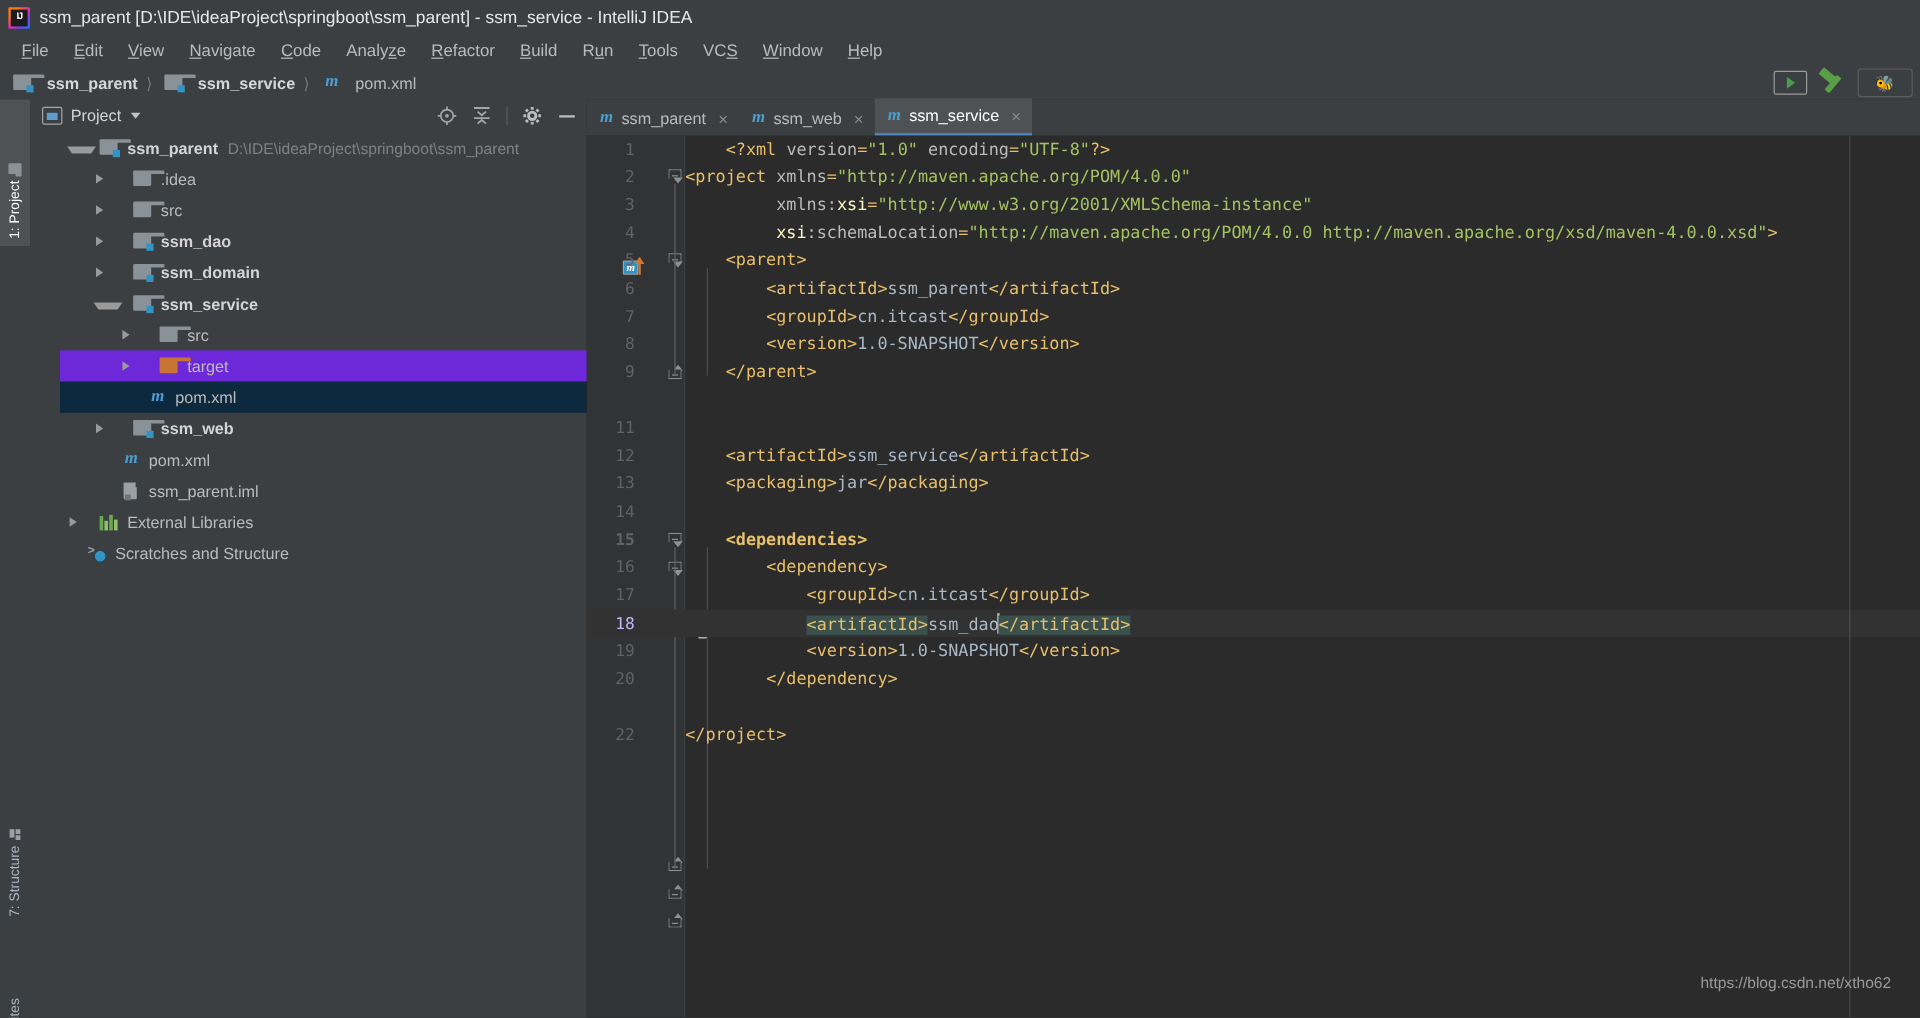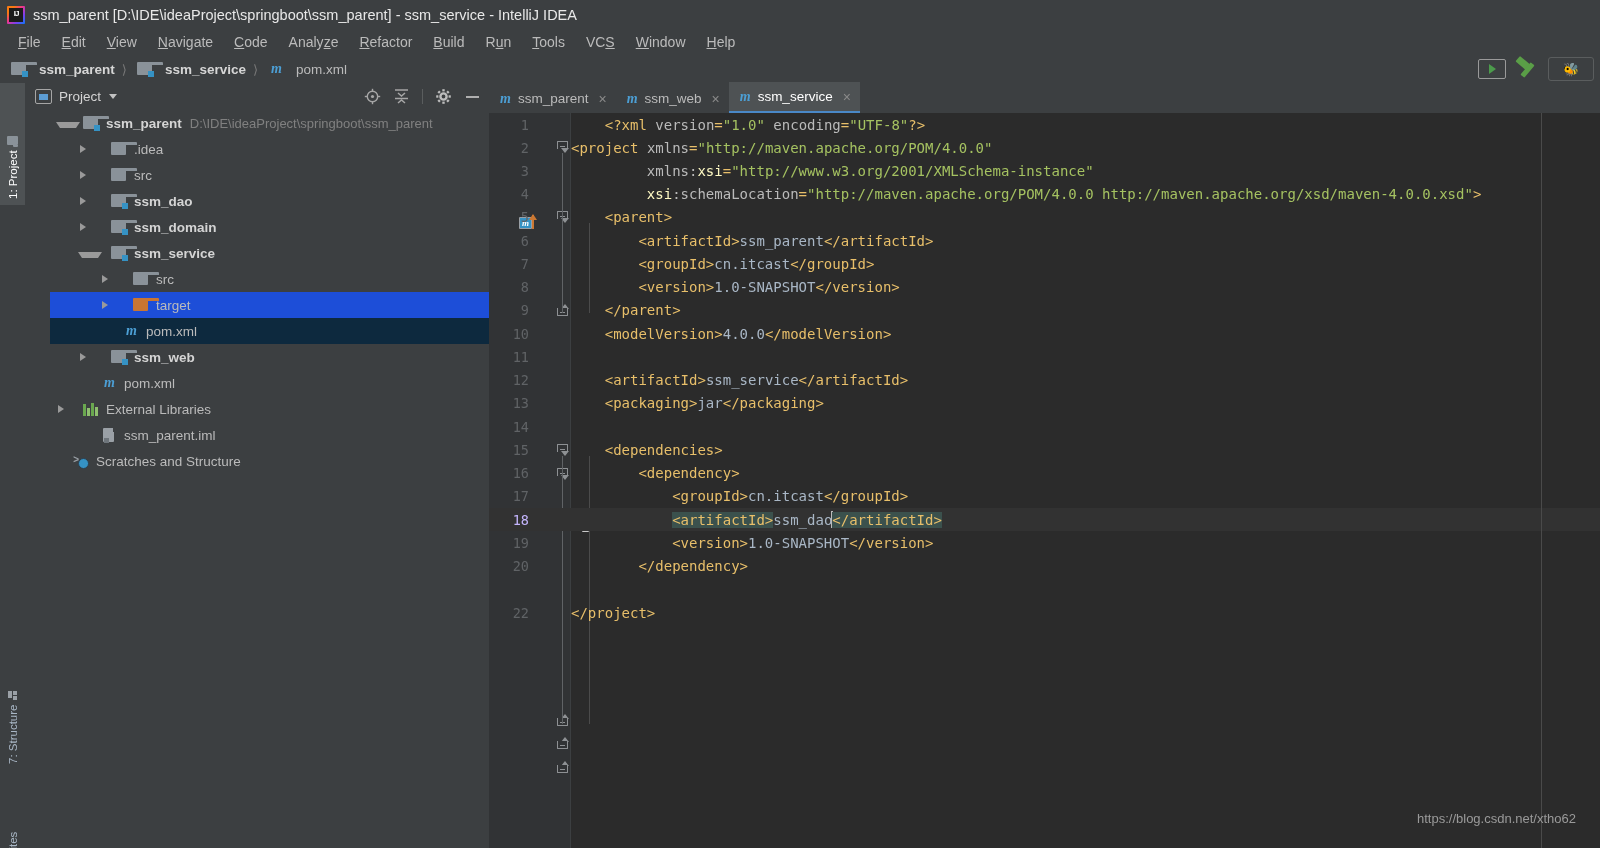--- a/index.html
+++ b/index.html
@@ -73,21 +73,21 @@
   .pp-caret{margin-left:8px;width:0;height:0;border-left:4.5px solid transparent;
       border-right:4.5px solid transparent;border-top:5px solid #c2c2c2;}
   .pp-icons{position:absolute;right:8px;top:0;height:27px;display:flex;align-items:center;gap:12px;}
   .icobtn{width:17px;height:17px;position:relative;cursor:pointer;}
   .vsep{width:1px;height:15px;background:#5a5d5e;}
 
   .tree{position:absolute;left:25px;top:27px;width:464px;bottom:0;overflow:hidden;
         background:#3c3f41;font-size:13.5px;}
   .trow{height:26px;display:flex;align-items:center;padding-left:4px;white-space:nowrap;cursor:default;}
   .trow.sel{background:#0d293e;}
-  .trow.hl{background:#1d4ed8;}
+  .trow.hl{background:#6d28d9;}
   .arrow{width:16px;height:16px;display:flex;align-items:center;justify-content:center;flex:0 0 16px;}
   .arrow.r{width:0;height:0;border-left:6px solid #9a9a9a;border-top:4.5px solid transparent;
       border-bottom:4.5px solid transparent;margin-left:4px;}
   .arrow.d{width:0;height:0;border-top:6px solid #9a9a9a;border-left:4.5px solid transparent;
       border-right:4.5px solid transparent;margin-top:3px;margin-left:2px;}
   .arrow.none{}
   .ficon{width:17px;height:14px;position:relative;margin:0 6px 0 3px;flex:0 0 17px;}
   .ficon .f{position:absolute;left:0;top:2px;width:15px;height:11px;background:#8a9299;border-radius:1px;}
   .ficon .tab{position:absolute;left:0;top:0px;width:6px;height:3px;background:#8a9299;border-radius:1px 1px 0 0;}
   .ficon.mod .badge{position:absolute;right:0px;bottom:-1px;width:6px;height:6px;background:#3592c4;}
@@ -404,41 +404,41 @@
             </span>
           <span class="tlabel b">ssm_web</span>
         </div>
 
         <div class="trow" style="padding-left:26px;">
           <span class="arrow none"></span>
           <span class="mIcon" style="margin-left:9px;">m</span>
           <span class="tlabel">pom.xml</span>
         </div>
 
+        <div class="trow" style="padding-left:26px;">
+          <span class="arrow none"></span>
+          <span class="imlIcon" style="margin-left:9px;">
+              <i class="pg"></i>
+              <i class="cr"></i>
+              <i class="bd"></i>
+            </span>
+          <span class="tlabel">ssm_parent.iml</span>
+        </div>
+
         <div class="trow" style="padding-left:4px;">
           <span class="arrow r"></span>
           <span class="libIcon">
             <i style="height:12px;"></i>
               <i style="height:8px;background:#8fbf6f;"></i>
               <i style="height:13px;"></i>
               <i style="height:9px;background:#8fbf6f;"></i>
           </span>
           <span class="tlabel">External Libraries</span>
         </div>
 
-        <div class="trow" style="padding-left:26px;">
-          <span class="arrow none"></span>
-          <span class="imlIcon" style="margin-left:9px;">
-              <i class="pg"></i>
-              <i class="cr"></i>
-              <i class="bd"></i>
-            </span>
-          <span class="tlabel">ssm_parent.iml</span>
-        </div>
-
         <div class="trow" style="padding-left:4px;">
           <span class="arrow none"></span>
           <span class="scrIcon">
               <i class="sh">&gt;_</i>
               <i class="ck"></i>
             </span>
           <span class="tlabel">Scratches and Structure</span>
         </div>
       </div>
     </div>
@@ -551,24 +551,20 @@
           <div class="ln" style="top:162px;position:absolute;left:0;right:0;">
             <span class="num">8</span>
             <span class="code">        <span class="tg">&lt;version&gt;</span><span class="tx">1.0-SNAPSHOT</span><span class="tg">&lt;/version&gt;</span></span>
           </div>
 
           <div class="ln" style="top:185px;position:absolute;left:0;right:0;">
             <span class="num">9</span>
             <span class="code">    <span class="tg">&lt;/parent&gt;</span></span>
           </div>
 
-          <div class="ln" style="top:209px;position:absolute;left:0;right:0;">
-            <span class="num">10</span>
-            <span class="code">    <span class="tg">&lt;modelVersion&gt;</span><span class="tx">4.0.0</span><span class="tg">&lt;/modelVersion&gt;</span></span>
-          </div>
 
           <div class="ln" style="top:232px;position:absolute;left:0;right:0;">
             <span class="num">11</span>
             <span class="code"></span>
           </div>
 
           <div class="ln" style="top:255px;position:absolute;left:0;right:0;">
             <span class="num">12</span>
             <span class="code">    <span class="tg">&lt;artifactId&gt;</span><span class="tx">ssm_service</span><span class="tg">&lt;/artifactId&gt;</span></span>
           </div>
@@ -576,21 +572,21 @@
           <div class="ln" style="top:278px;position:absolute;left:0;right:0;">
             <span class="num">13</span>
             <span class="code">    <span class="tg">&lt;packaging&gt;</span><span class="tx">jar</span><span class="tg">&lt;/packaging&gt;</span></span>
           </div>
 
           <div class="ln" style="top:302px;position:absolute;left:0;right:0;">
             <span class="num">14</span>
             <span class="code"></span>
           </div>
 
-          <div class="ln" style="top:325px;position:absolute;left:0;right:0;">
+          <div class="ln" style="top:325px;position:absolute;left:0;right:0;font-weight:bold;">
             <span class="num">15</span>
             <span class="code">    <span class="tg">&lt;dependencies&gt;</span></span>
           </div>
 
           <div class="ln" style="top:348px;position:absolute;left:0;right:0;">
             <span class="num">16</span>
             <span class="code">        <span class="tg">&lt;dependency&gt;</span></span>
           </div>
 
           <div class="ln" style="top:371px;position:absolute;left:0;right:0;">

